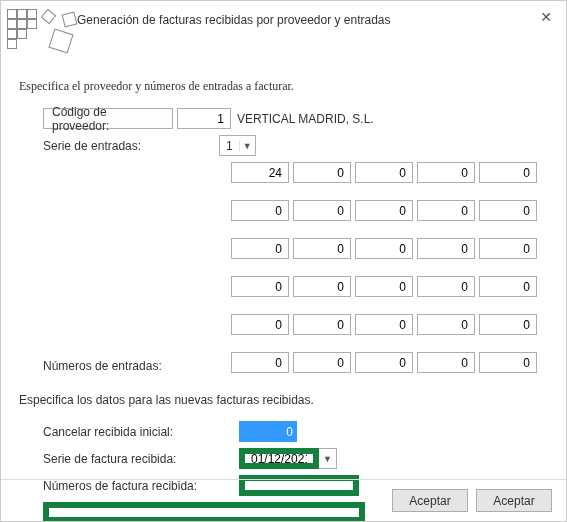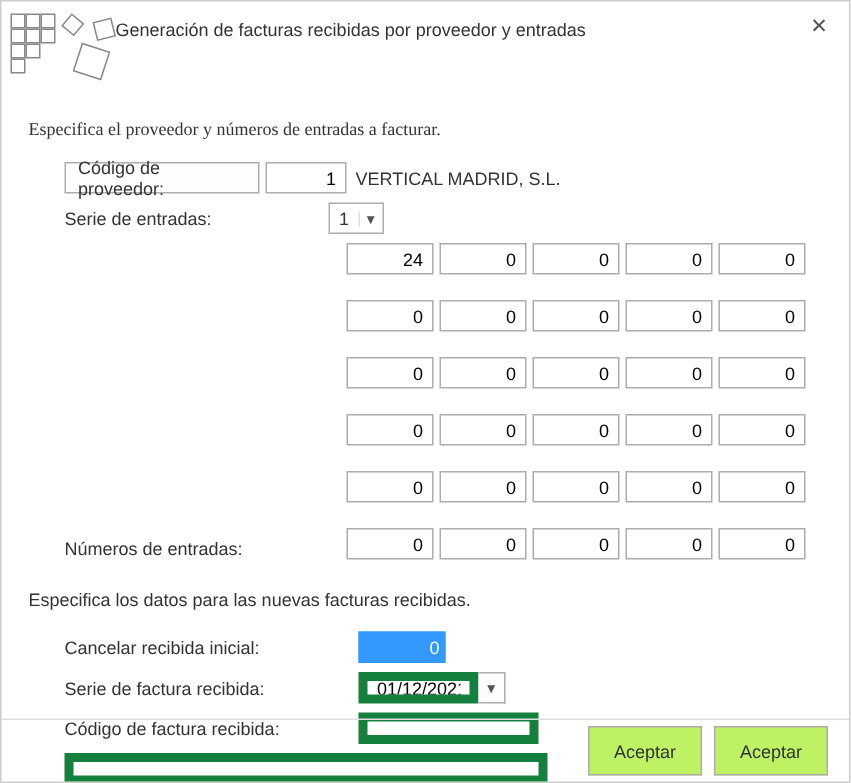--- a/index.html
+++ b/index.html
@@ -149,23 +149,23 @@
     border-top: 1px solid #ddd;
     height: 42px;
     display: flex;
     justify-content: flex-end;
     align-items: center;
     padding-right: 14px;
     gap: 8px;
   }
   .footer .btn {
     min-width: 76px;
-    height: 33px;
-    border: 1px solid #adadad;
-    background: #bef264;
+    height: 23px;
+    border: 1px solid #adadad;
+    background: #e5e5e5;
     font-size: 12px;
     cursor: pointer;
     display:flex; align-items:center; justify-content:center;
   }
 </style>
 </head>
 <body>
 
 <div class="titlebar">
   <div class="logo">
@@ -253,21 +253,21 @@
     <div class="label" style="width:196px">Serie de factura recibida:</div>
     <div class="date-wrap">
       <input class="text-input w-date" value="01/12/2021" style="">
       <div class="arrow-btn">
         <span>▼</span>
       </div>
     </div>
   </div>
 
   <div class="row">
-    <div class="label" style="width:196px">Código de factura recibida:</div>
+    <div class="label" style="width:196px">Números de factura recibida:</div>
     <input class="text-input" style="width: 120px;" value="">
   </div>
 
   <div class="row">
     <input class="text-input w-full" value="" style="">
   </div>
   <div class="row">
     <div class="label" style="width:196px"></div>
     <input class="text-input w-full" value="" style="">
   </div>

